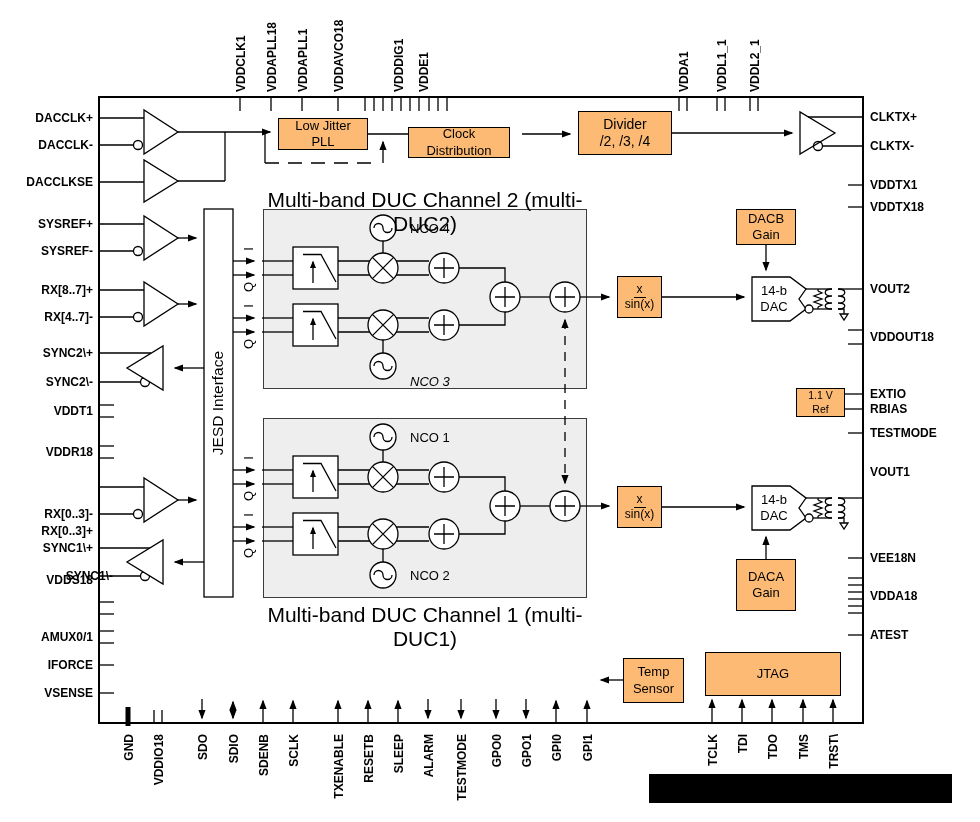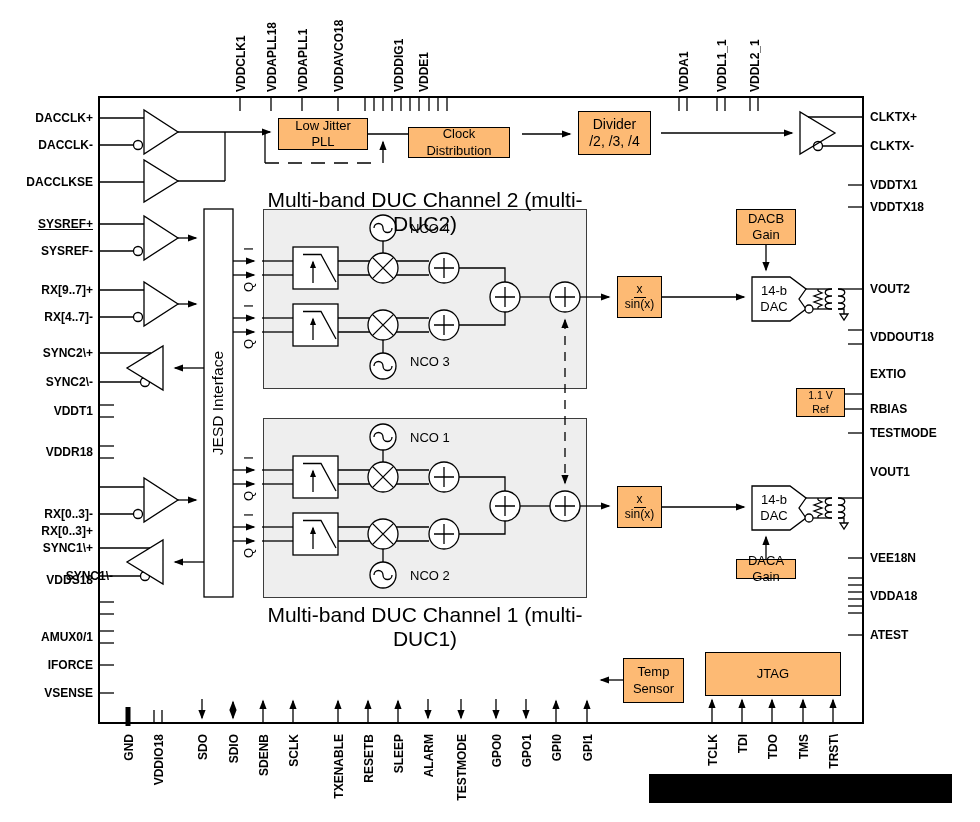--- a/index.html
+++ b/index.html
@@ -312,29 +312,29 @@
   </svg>
 
   <div class="box" style="left:278px;top:118px;width:90px;height:32px;">
     <span>Low Jitter</span>
     <span>PLL</span>
   </div>
   <div class="box" style="left:408px;top:119px;width:102px;height:31px;margin-top:8px;">
     <span>Clock</span>
     <span>Distribution</span>
   </div>
-  <div class="box" style="left:578px;top:111px;width:73px;height:44px;font-size:14px;">
+  <div class="box" style="left:578px;top:111px;width:94px;height:44px;font-size:14px;">
     <span>Divider</span>
     <span>/2, /3, /4</span>
   </div>
   <div class="box" style="left:736px;top:209px;width:60px;height:36px;">
     <span>DACB</span>
     <span>Gain</span>
   </div>
-  <div class="box" style="left:736px;top:559px;width:60px;height:20px;">
+  <div class="box" style="left:736px;top:559px;width:60px;height:52px;">
     <span>DACA</span>
     <span>Gain</span>
   </div>
   <div class="box refbox" style="left:796px;top:388px;width:49px;height:29px;">
     <span>1.1 V</span>
     <span>Ref</span>
   </div>
   <div class="box" style="left:623px;top:658px;width:61px;height:45px;">
     <span>Temp</span>
     <span>Sensor</span>
@@ -364,51 +364,51 @@
     <span>14-b</span>
     <span>DAC</span>
   </div>
 
   <div class="title" style="left:263px;top:188px;">Multi-band DUC Channel 2 (multi-DUC2)</div>
   <div class="title" style="left:263px;top:603px;">Multi-band DUC Channel 1 (multi-DUC1)</div>
 
   <div class="vlabel jesdlabel" style="left:218px;top:403px;">JESD Interface</div>
 
   <div class="ncolabel" style="left:410px;top:221px;">NCO 4</div>
-  <div class="ncolabel" style="left:410px;top:354px;">NCO 3</div>
+  <div class="ncolabel" style="left:410px;top:374px;font-style:italic;">NCO 3</div>
   <div class="ncolabel" style="left:410px;top:430px;">NCO 1</div>
   <div class="ncolabel" style="left:410px;top:568px;">NCO 2</div>
 
   <div id="labels">
       <div class="pin pin-left" style="top: 110px;">DACCLK+</div>
       <div class="pin pin-left" style="top: 137px;">DACCLK-</div>
       <div class="pin pin-left" style="top: 174px;">DACCLKSE</div>
-      <div class="pin pin-left" style="top: 216px; text-decoration: underline;">SYSREF+</div>
+      <div class="pin pin-left" style="top: 216px;">SYSREF+</div>
       <div class="pin pin-left" style="top: 243px;">SYSREF-</div>
-      <div class="pin pin-left" style="top: 282px;">RX[9..7]+</div>
+      <div class="pin pin-left" style="top: 282px;">RX[8..7]+</div>
       <div class="pin pin-left" style="top: 309px;">RX[4..7]-</div>
       <div class="pin pin-left" style="top: 345px;">SYNC2\+</div>
       <div class="pin pin-left" style="top: 374px;">SYNC2\-</div>
       <div class="pin pin-left" style="top: 403px;">VDDT1</div>
       <div class="pin pin-left" style="top: 444px;">VDDR18</div>
       <div class="pin pin-left" style="top: 479px; margin-top: 44px;">RX[0..3]+</div>
       <div class="pin pin-left" style="top: 506px;">RX[0..3]-</div>
       <div class="pin pin-left" style="top: 540px;">SYNC1\+</div>
       <div class="pin pin-left" style="top: 568px; margin-left: 20px;">SYNC1\-</div>
       <div class="pin pin-left" style="top: 572px;">VDDS18</div>
       <div class="pin pin-left" style="top: 629px;">AMUX0/1</div>
       <div class="pin pin-left" style="top: 657px;">IFORCE</div>
       <div class="pin pin-left" style="top: 685px;">VSENSE</div>
       <div class="pin pin-right" style="top: 109px;">CLKTX+</div>
       <div class="pin pin-right" style="top: 138px;">CLKTX-</div>
       <div class="pin pin-right" style="top: 177px;">VDDTX1</div>
       <div class="pin pin-right" style="top: 199px;">VDDTX18</div>
       <div class="pin pin-right" style="top: 281px;">VOUT2</div>
       <div class="pin pin-right" style="top: 329px;">VDDOUT18</div>
-      <div class="pin pin-right" style="top: 366px; text-align: right;">EXTIO</div>
+      <div class="pin pin-right" style="top: 386px; text-align: right;">EXTIO</div>
       <div class="pin pin-right" style="top: 401px;">RBIAS</div>
       <div class="pin pin-right" style="top: 425px;">TESTMODE</div>
       <div class="pin pin-right" style="top: 464px;">VOUT1</div>
       <div class="pin pin-right" style="top: 550px; text-align: center;">VEE18N</div>
       <div class="pin pin-right" style="top: 588px;">VDDA18</div>
       <div class="pin pin-right" style="top: 627px;">ATEST</div>
       <div class="pin pin-top" style="left: 233px; top: 92px;">VDDCLK1</div>
       <div class="pin pin-top" style="left: 264px; top: 92px;">VDDAPLL18</div>
       <div class="pin pin-top" style="left: 295px; top: 92px;">VDDAPLL1</div>
       <div class="pin pin-top" style="left: 331px; top: 92px;">VDDAVCO18</div>

